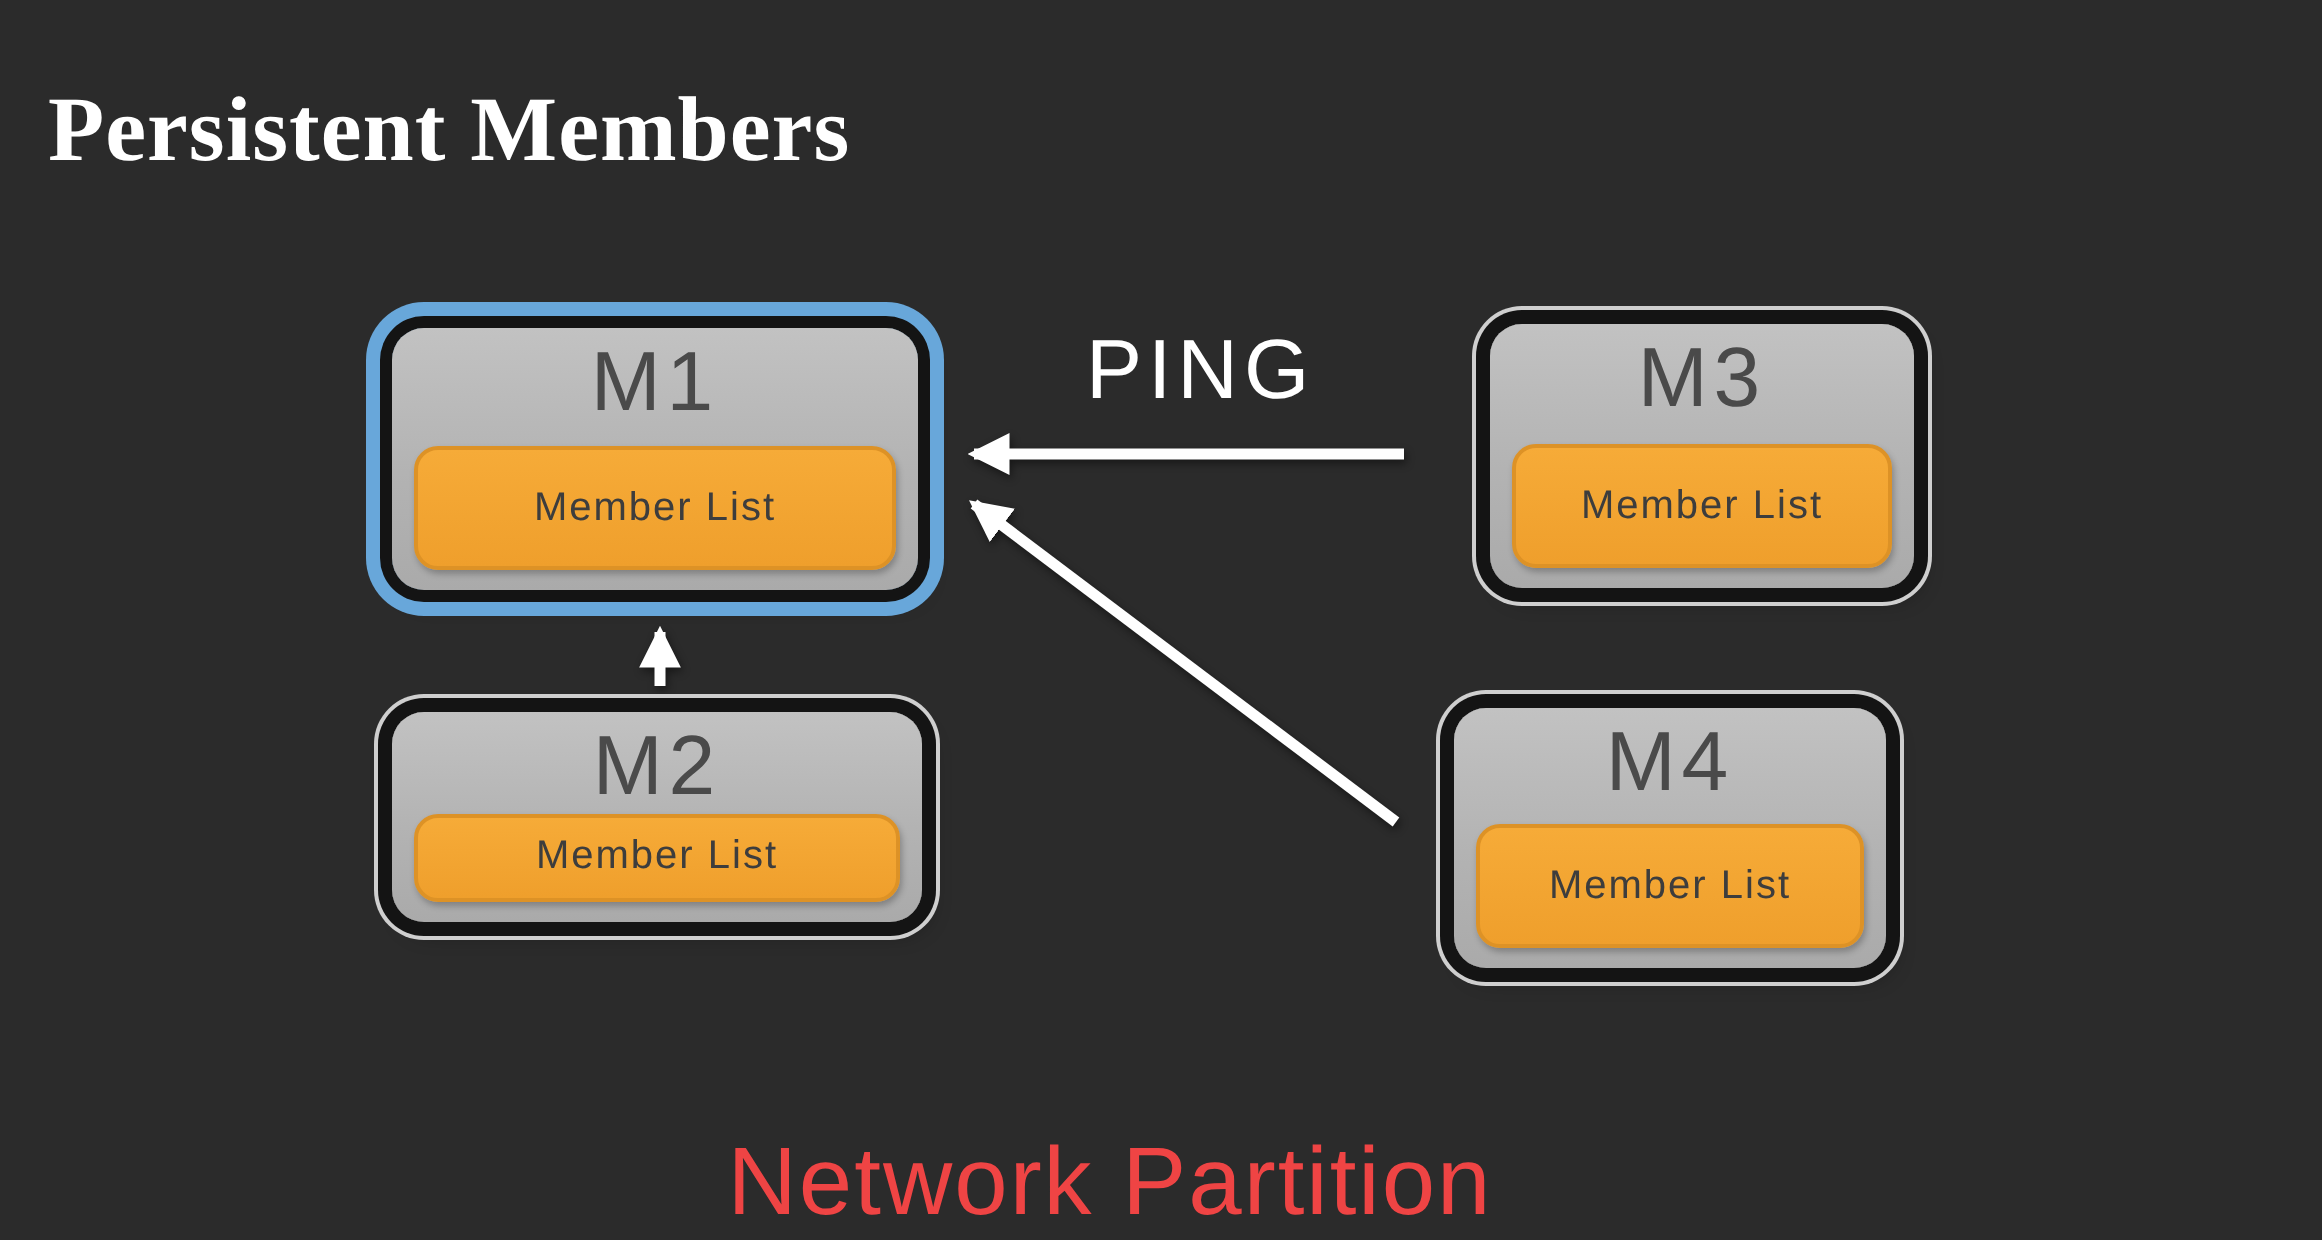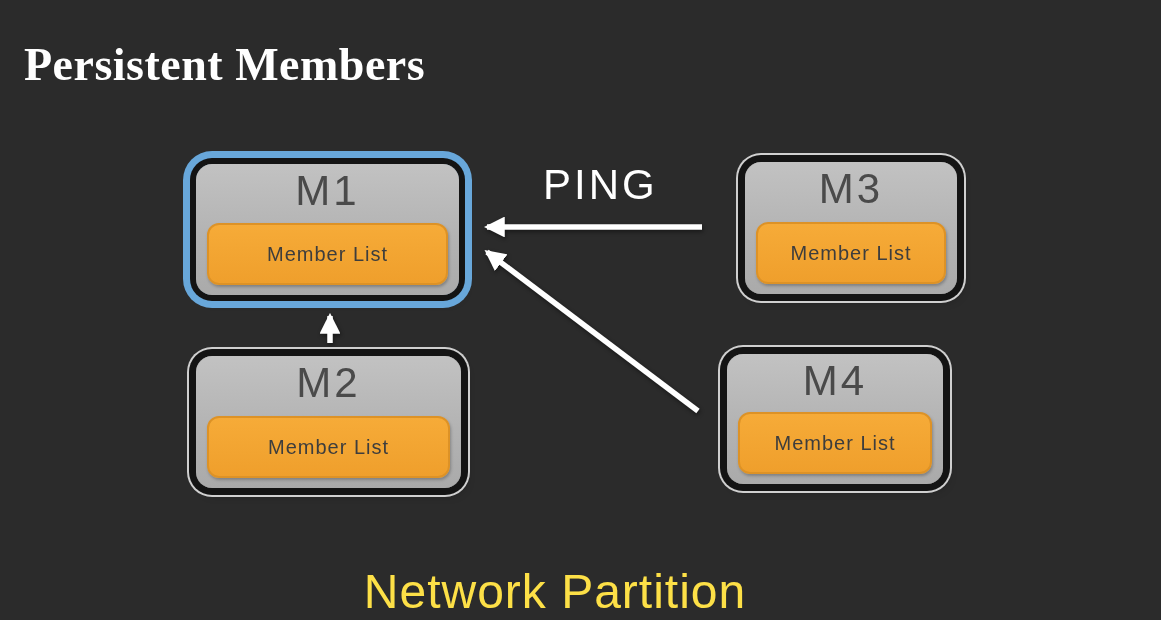--- a/index.html
+++ b/index.html
@@ -59,21 +59,21 @@
     box-shadow: 0 0 0 7px var(--node-ring), 0 0 0 9px var(--node-outline), 4px 6px 10px rgba(0,0,0,0.35);
     display: flex;
     flex-direction: column;
     align-items: center;
     padding: 3px 11px 10px 11px;
   }
   .node.highlighted {
     box-shadow: 0 0 0 6px var(--node-ring), 0 0 0 13px var(--highlight-blue), 4px 6px 10px rgba(0,0,0,0.35);
   }
   #node-m1 { left: 196px; top: 164px; width: 263px; height: 131px; }
-  #node-m2 { left: 196px; top: 356px; width: 265px; height: 132px; }
+  #node-m2 { left: 196px; top: 356px; width: 265px; height: 105px; }
   #node-m3 { left: 745px; top: 162px; width: 212px; height: 132px; }
   #node-m4 { left: 727px; top: 354px; width: 216px; height: 130px; }
   .node-label {
     font-size: 42px;
     line-height: 1.14;
     color: var(--node-text);
     letter-spacing: 3px;
     text-align: center;
   }
   .member-list {
@@ -91,21 +91,21 @@
     color: var(--member-text);
     letter-spacing: 1px;
     white-space: nowrap;
   }
   .caption {
     position: absolute;
     left: 555px;
     top: 564px;
     transform: translateX(-50%);
     font-size: 48px;
-    color: #fde047;
+    color: #ef4444;
     letter-spacing: 1px;
     white-space: nowrap;
   }
 </style>
 </head>
 <body>
 
 <div class="stage">
 
   <div class="title">Persistent Members</div>

